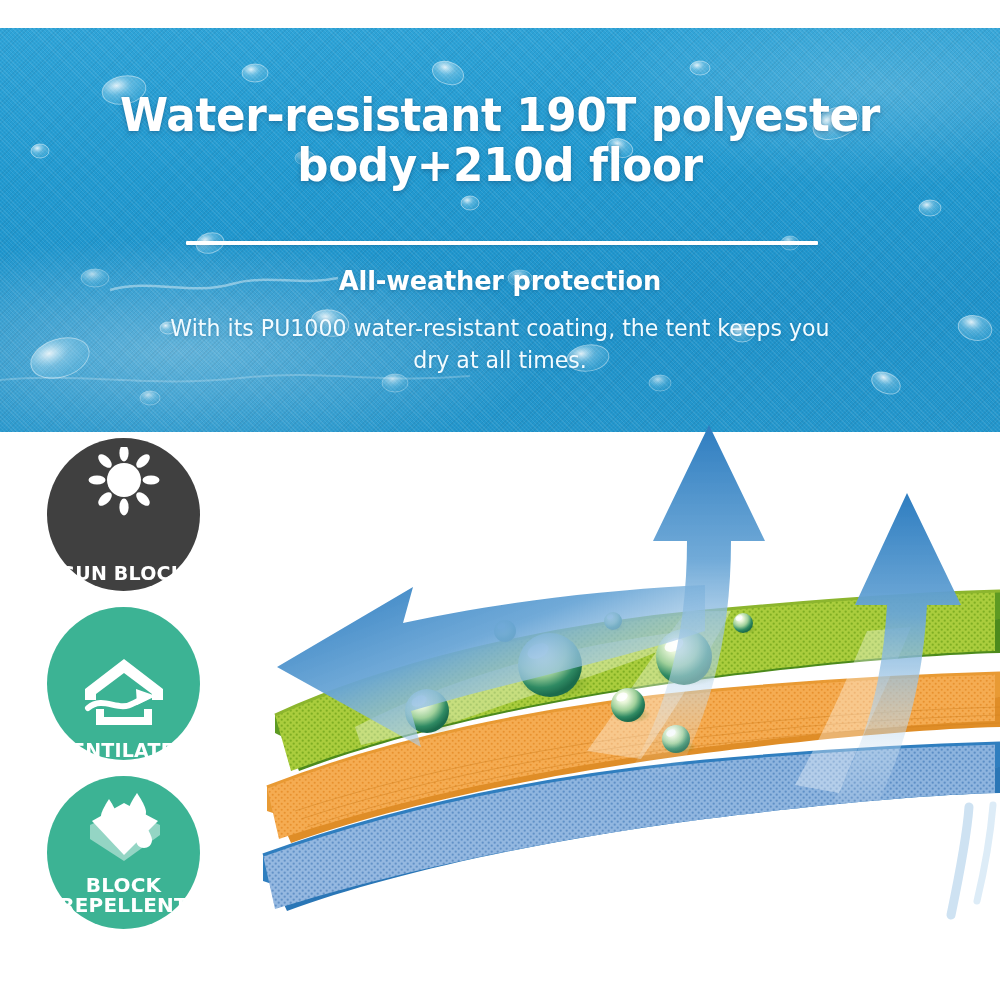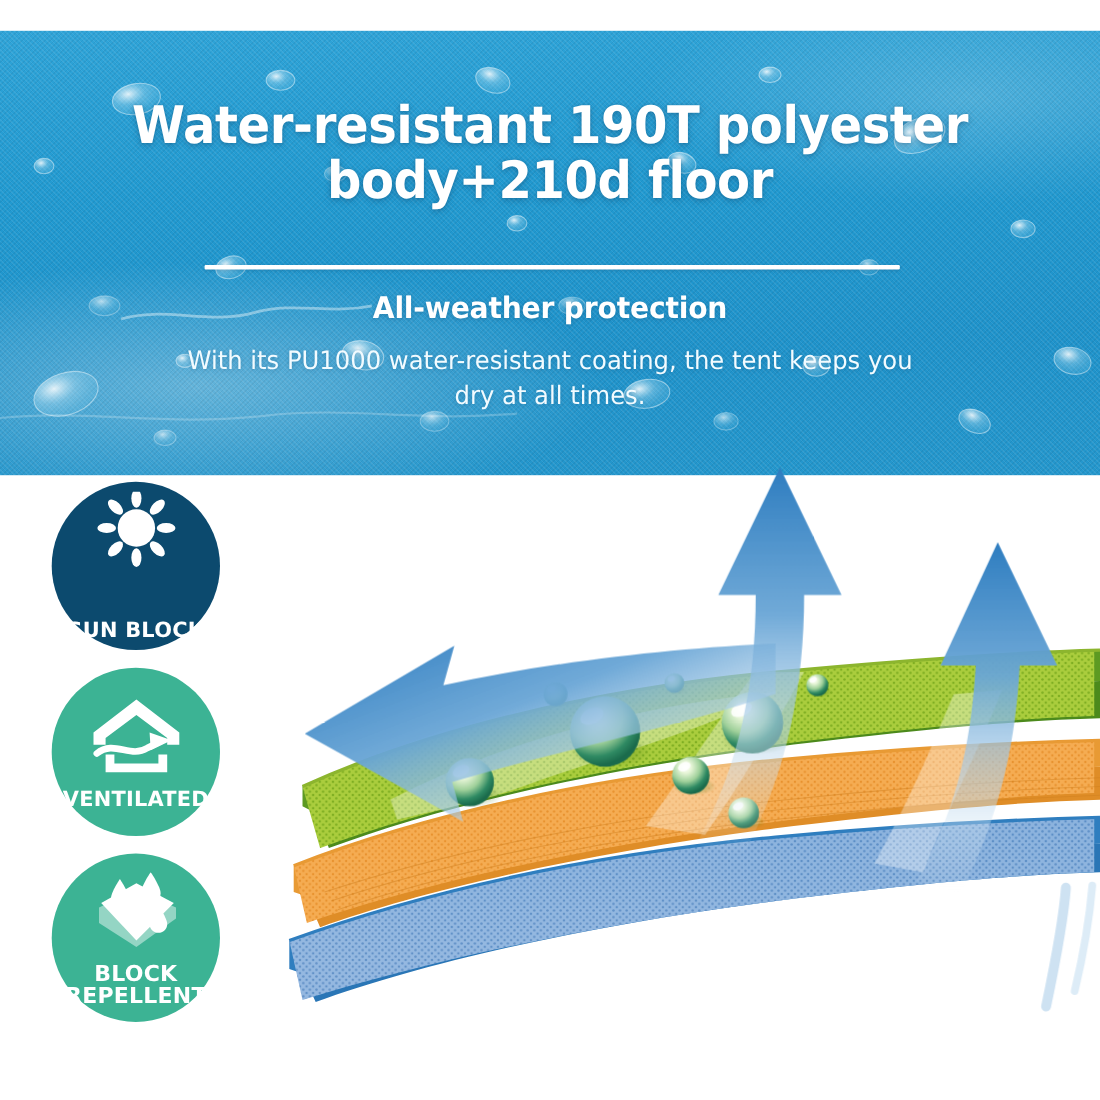--- a/index.html
+++ b/index.html
@@ -146,38 +146,38 @@
         <div>body+210d floor</div>
       </div>
       <div class="rule"></div>
       <div class="subhead">All-weather protection</div>
       <div class="bodytext">With its PU1000 water-resistant coating,  the tent keeps you dry at all times.</div>
     </div>
   </div>
 
   <div class="badges">
 
-    <div class="badge" id="badge-0" style="background:#0c4a6e;gap:30px;">
+    <div class="badge" id="badge-0" style="background:#404040;gap:30px;">
       <svg class="bicon" width="92" height="78" viewBox="0 0 92 78">
         <circle cx="46" cy="33" r="17" fill="#ffffff"></circle>
         <g fill="#ffffff">
           <ellipse cx="46" cy="6" rx="4.6" ry="8.5"></ellipse>
           <ellipse cx="46" cy="60" rx="4.6" ry="8.5"></ellipse>
           <ellipse cx="19" cy="33" rx="8.5" ry="4.6"></ellipse>
           <ellipse cx="73" cy="33" rx="8.5" ry="4.6"></ellipse>
           <ellipse cx="27" cy="14" rx="4.6" ry="8.5" transform="rotate(-45 27 14)"></ellipse>
           <ellipse cx="65" cy="14" rx="4.6" ry="8.5" transform="rotate(45 65 14)"></ellipse>
           <ellipse cx="27" cy="52" rx="4.6" ry="8.5" transform="rotate(45 27 52)"></ellipse>
           <ellipse cx="65" cy="52" rx="4.6" ry="8.5" transform="rotate(-45 65 52)"></ellipse>
         </g>
       </svg>
       <div class="blabel">SUN BLOCK</div>
     </div>
 
-    <div class="badge" id="badge-1" style="background:#3cb394;">
+    <div class="badge" id="badge-1" style="background:#3cb394;justify-content:flex-end;">
       <svg class="bicon" width="100" height="80" viewBox="0 0 100 80">
         <path d="M11 36 L50 6 L89 36 L89 47 L78 47 L78 41 L50 20 L22 41 L22 47 L11 47 Z" fill="#ffffff"></path>
         <path d="M22 56 L22 72 L78 72 L78 56 L70 56 L70 64 L30 64 L30 56 Z" fill="#ffffff"></path>
         <path d="M14 55 C30 42 44 60 60 50 L72 44" fill="none" stroke="#ffffff" stroke-width="6" stroke-linecap="round"></path>
         <path d="M62 36 L82 43 L63 52 Z" fill="#ffffff"></path>
       </svg>
       <div class="blabel">VENTILATED</div>
     </div>
 
     <div class="badge" id="badge-2" style="background:#3cb394;">

